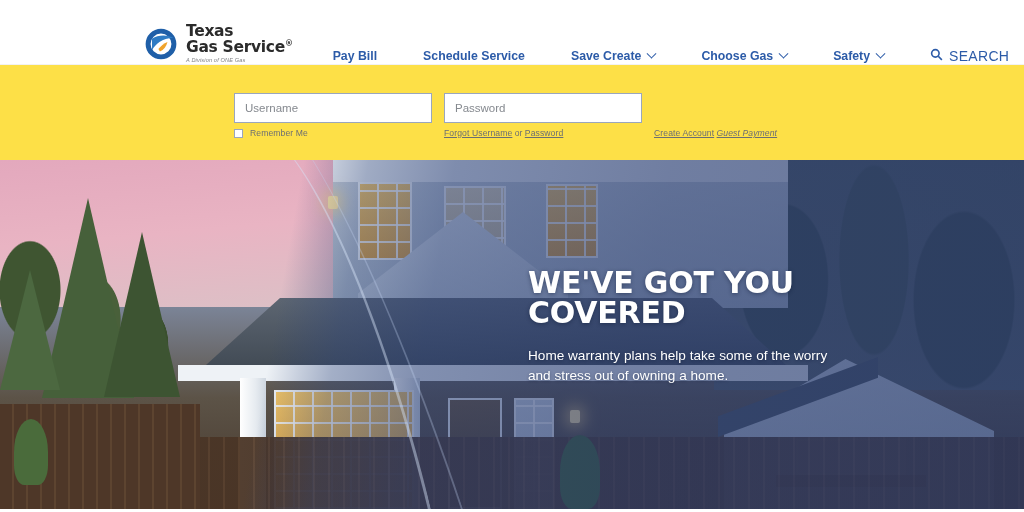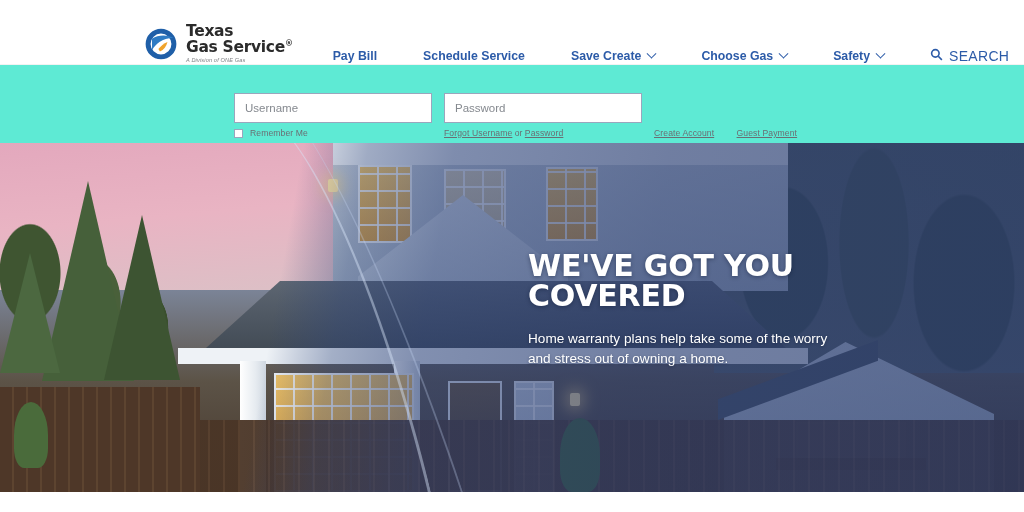--- a/index.html
+++ b/index.html
@@ -62,21 +62,21 @@
     display: flex; align-items: center; background: none; border: none;
     cursor: pointer; color: #2c5ba8; padding: 0;
   }
   .search-label {
     font-size: 14px; color: #2c5ba8; font-weight: normal;
     letter-spacing: .3px; margin-left: 6px;
   }
 
   
   .login-strip {
-    height: 78px; background: #5eead4;
+    height: 95px; background: #fde047;
     position: relative;
   }
   .login-inner {
     position: relative; width: 1024px; height: 100%;
   }
   .field {
     position: absolute; top: 28px; height: 30px;
     border: 1px solid #9aa6bd; background: #ffffff;
     font-family: "Liberation Sans", sans-serif;
     font-size: 11.5px; color: #3b3f45; padding: 0 10px;
@@ -106,21 +106,21 @@
   }
 
   .sub-links {
     position: absolute; top: 63px; font-size: 8.6px; color: #6b6e73;
   }
   .sub-links a {
     color: #6b6e73; text-decoration: underline; letter-spacing: .1px;
   }
   #forgot-links { left: 444px; }
   #account-links { left: 654px; }
-  #account-links a + a { margin-left: 20px; }
+  #account-links a + a { margin-left: 0; font-style: italic; }
 
   
   .hero {
     position: relative; width: 1024px; height: 349px; overflow: hidden;
     background: #3a4a6b;
   }
   .hero-photo { position: absolute; inset: 0; }
 
   
   .sky {

